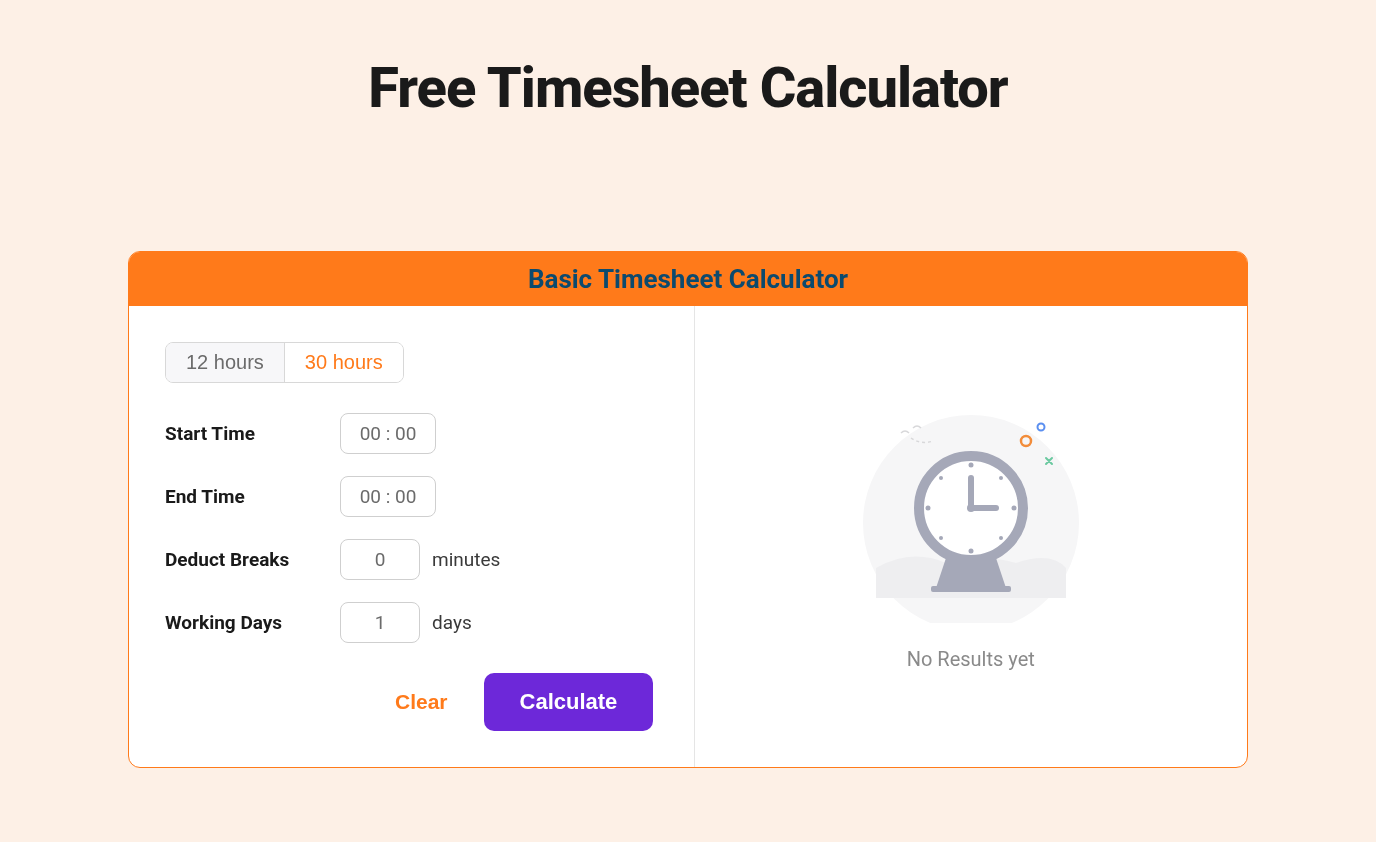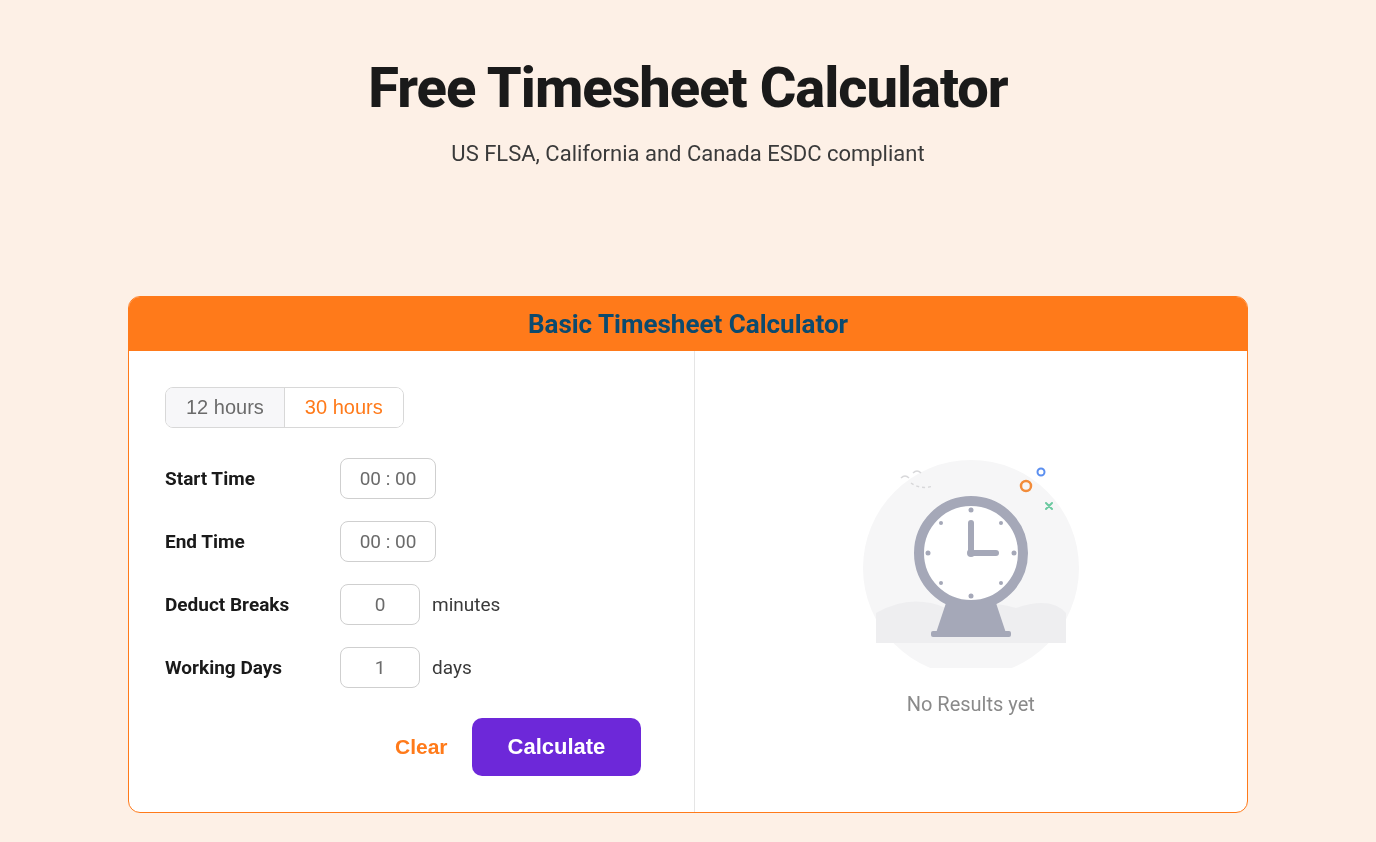--- a/index.html
+++ b/index.html
@@ -123,21 +123,21 @@
     .unit-label {
       font-size: 19px;
       color: #3a3a3a;
       margin-left: 12px;
       font-weight: 400;
     }
     .action-row {
       display: flex;
       align-items: center;
       margin-top: 30px;
-      gap: 24px;
+      gap: 36px;
       padding-left: 230px;
     }
     .clear-btn {
       background: none;
       border: none;
       color: #ff7a1a;
       font-size: 21px;
       font-weight: 700;
       cursor: pointer;
     }
@@ -160,21 +160,20 @@
       margin-top: 24px;
       font-size: 20px;
       color: #8a8a8a;
     }
   </style>
 </head>
 <body>
 
 <div class="container">
   <h1 class="page-title">Free Timesheet Calculator</h1>
-  <p class="page-subtitle">US FLSA, California and Canada ESDC compliant</p>
 
   <div class="card">
     <div class="card-header">Basic Timesheet Calculator</div>
     <div class="card-body">
       <div class="left-panel">
         <div class="toggle-group">
           <button class="toggle-btn active">12 hours</button>
           <button class="toggle-btn inactive">30 hours</button>
         </div>
 

